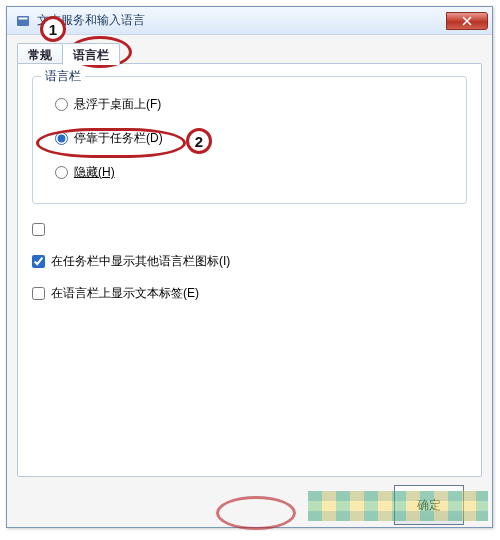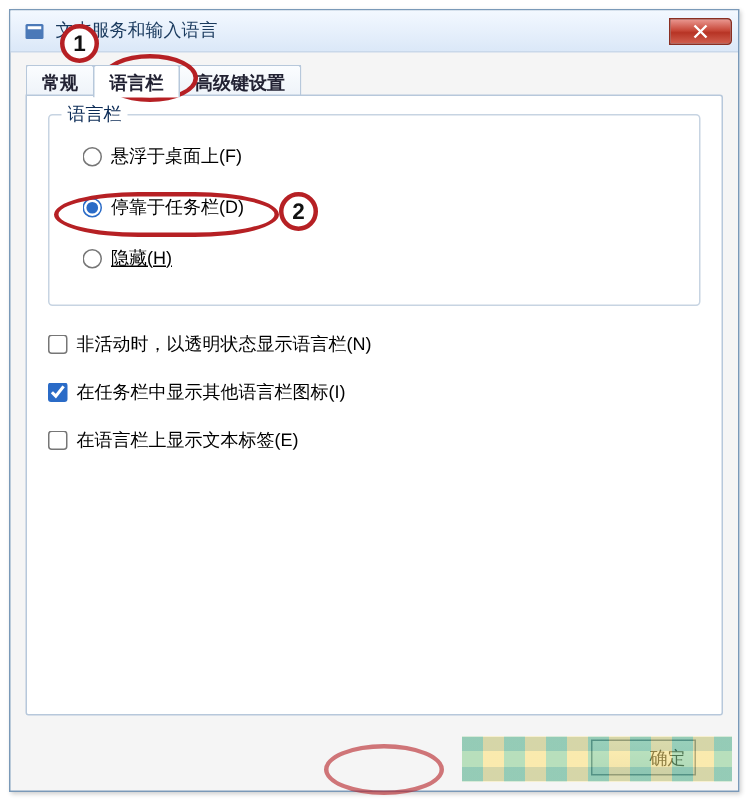--- a/index.html
+++ b/index.html
@@ -123,27 +123,26 @@
     width: 13px; height: 13px;
     accent-color: #2a6bc7;
   }
   .footer {
     position: absolute;
     left: 0; right: 0; bottom: 0; height: 44px;
     display: flex; justify-content: flex-end; align-items: center;
     padding-right: 28px;
   }
   .ok-btn {
-    width: 70px; height: 24px;
+    width: 70px; height: 40px;
     border: 1px solid #6a7a8c;
     background: linear-gradient(#fdfdfd, #e5e9ee);
     cursor: pointer;
     font-family: inherit; font-size: 12px;
     color: #222;
-    text-align: right;
   }
   .pixelate {
     position: absolute;
     right: 4px; bottom: 6px;
     width: 180px; height: 30px;
     background:
       repeating-linear-gradient(90deg, rgba(70,180,80,.5) 0 14px, rgba(255,210,40,.5) 14px 28px),
       repeating-linear-gradient(0deg, rgba(50,140,220,.5) 0 10px, rgba(255,255,255,.4) 10px 20px);
     filter: blur(.4px);
     opacity: .7;
@@ -191,21 +190,20 @@
             <path d="M1 1 L9 9 M9 1 L1 9" stroke="#fff" stroke-width="1.6"></path>
           </svg>
       </div>
     </div>
   </div>
 
   <div class="body">
     <div class="tabs">
       <div class="tab">常规</div>
       <div class="tab active">语言栏</div>
-      <div class="tab">高级键设置</div>
     </div>
     <div class="tabpanel">
 
       <div class="groupbox">
         <div class="groupbox-legend">语言栏</div>
 
         <label class="radio-row row2">
           <input type="radio" name="lb" checked="" style="">
           <span>停靠于任务栏(D)</span>
         </label>
@@ -215,21 +213,20 @@
         </label>
         <label class="radio-row row3">
           <input type="radio" name="lb" style="">
           <span>隐藏(H)</span>
         </label>
       </div>
 
       <div class="checks">
         <label class="check-row">
           <input type="checkbox" style="">
-          <span>非活动时，以透明状态显示语言栏(N)</span>
         </label>
         <label class="check-row">
           <input type="checkbox" checked="" style="">
           <span>在任务栏中显示其他语言栏图标(I)</span>
         </label>
         <label class="check-row">
           <input type="checkbox" style="">
           <span>在语言栏上显示文本标签(E)</span>
         </label>
       </div>

